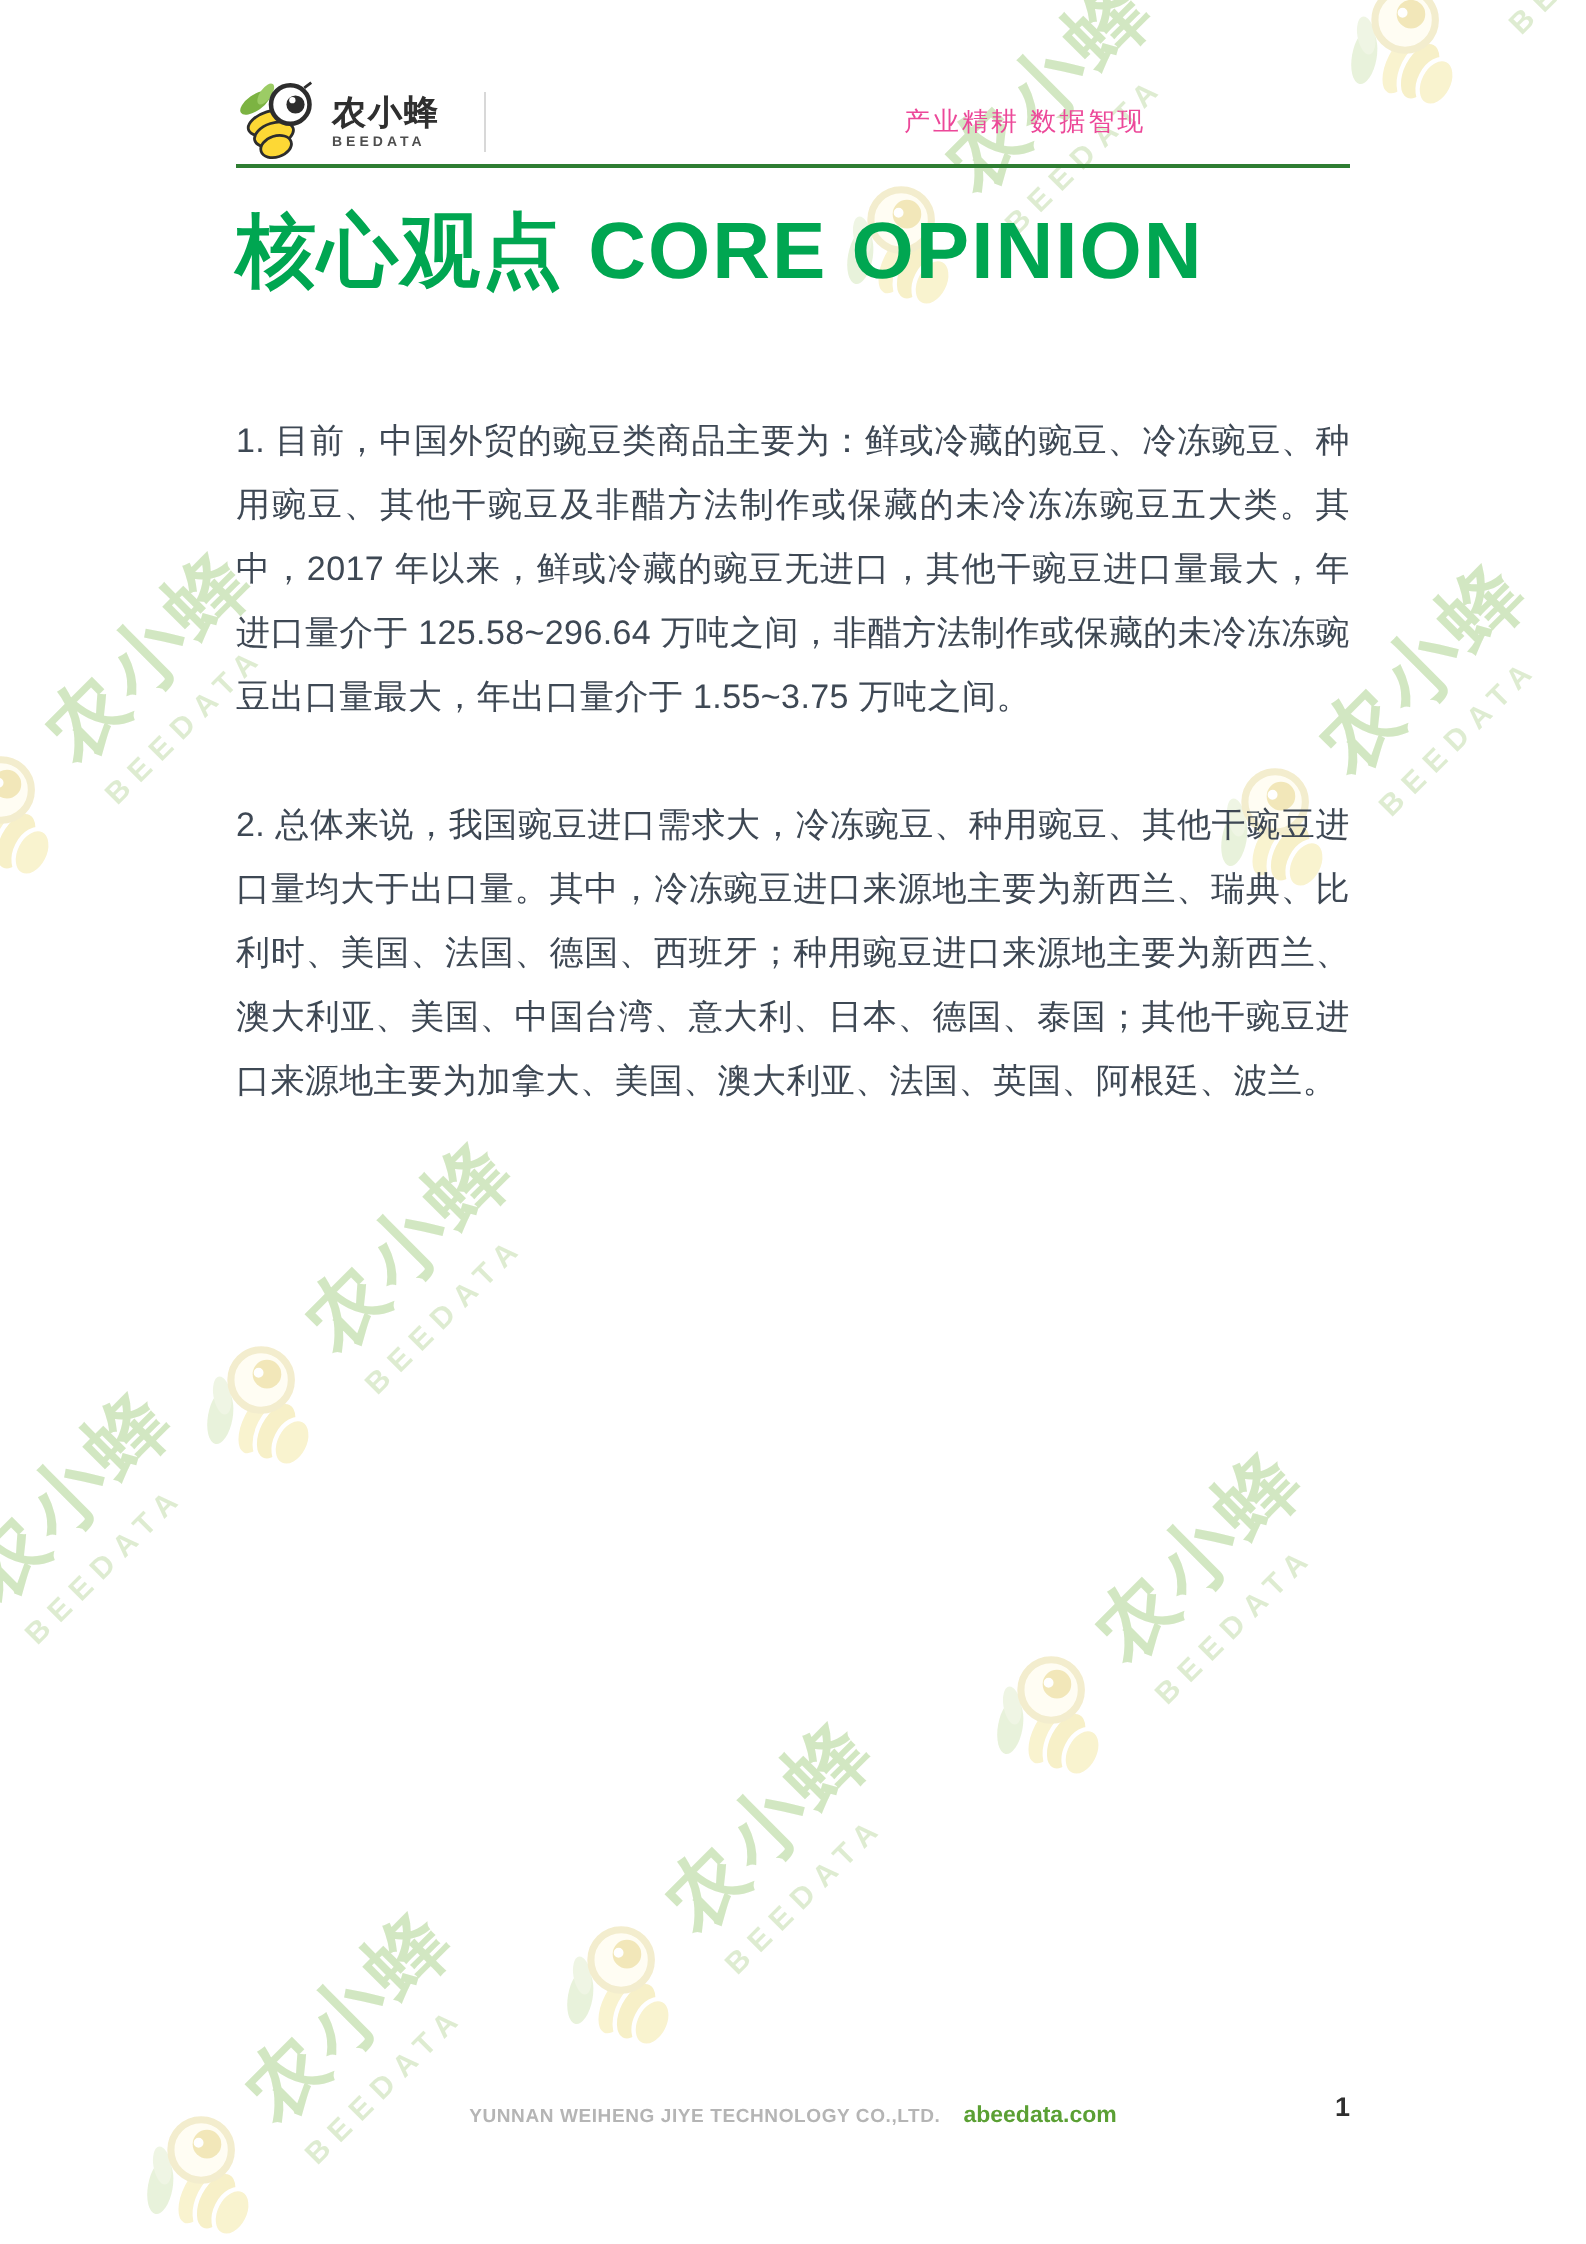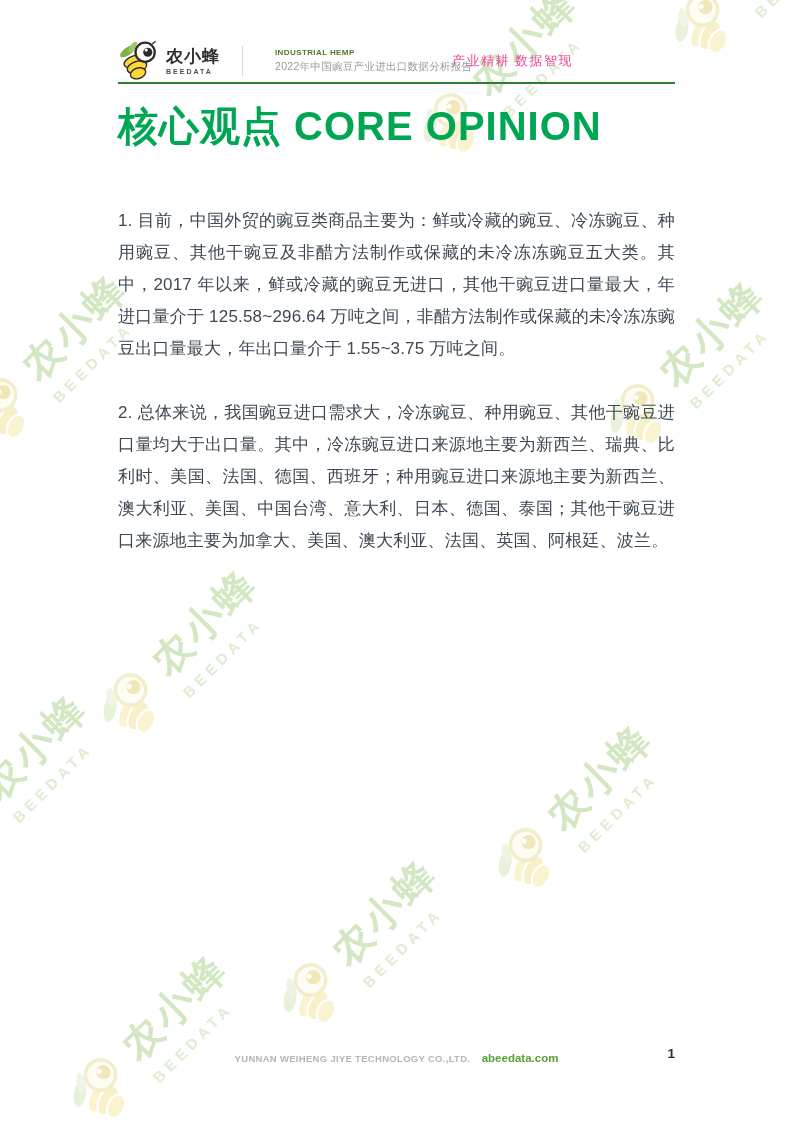--- a/index.html
+++ b/index.html
@@ -238,24 +238,20 @@
         <circle cx="34" cy="14" r="5.2" fill="#2d2d2d"></circle>
         <circle cx="32.2" cy="11.5" r="1.8" fill="#ffffff"></circle>
         <line x1="39" y1="4.5" x2="43" y2="1.5" stroke="#2d2d2d" stroke-width="1.6"></line>
       </svg>
       <div class="logo-text">
         <div class="logo-cn">农小蜂</div>
         <div class="logo-en">BEEDATA</div>
       </div>
     </div>
     <div class="header-divider"></div>
-    <div class="doc-info">
-      <div class="doc-type">INDUSTRIAL HEMP</div>
-      <div class="doc-title">2022年中国豌豆产业进出口数据分析报告</div>
-    </div>
     <div class="slogan">产业精耕 数据智现</div>
   </div>
   <div class="header-line"></div>
 
   <div class="content">
     <h1 class="page-title">核心观点 CORE OPINION</h1>
     <div class="paragraphs">
       <p>1.  目前，中国外贸的豌豆类商品主要为：鲜或冷藏的豌豆、冷冻豌豆、种用豌豆、其他干豌豆及非醋方法制作或保藏的未冷冻冻豌豆五大类。其中，2017 年以来，鲜或冷藏的豌豆无进口，其他干豌豆进口量最大，年进口量介于 125.58~296.64 万吨之间，非醋方法制作或保藏的未冷冻冻豌豆出口量最大，年出口量介于 1.55~3.75 万吨之间。</p>
       <p>2.  总体来说，我国豌豆进口需求大，冷冻豌豆、种用豌豆、其他干豌豆进口量均大于出口量。其中，冷冻豌豆进口来源地主要为新西兰、瑞典、比利时、美国、法国、德国、西班牙；种用豌豆进口来源地主要为新西兰、澳大利亚、美国、中国台湾、意大利、日本、德国、泰国；其他干豌豆进口来源地主要为加拿大、美国、澳大利亚、法国、英国、阿根廷、波兰。</p>
     </div>

